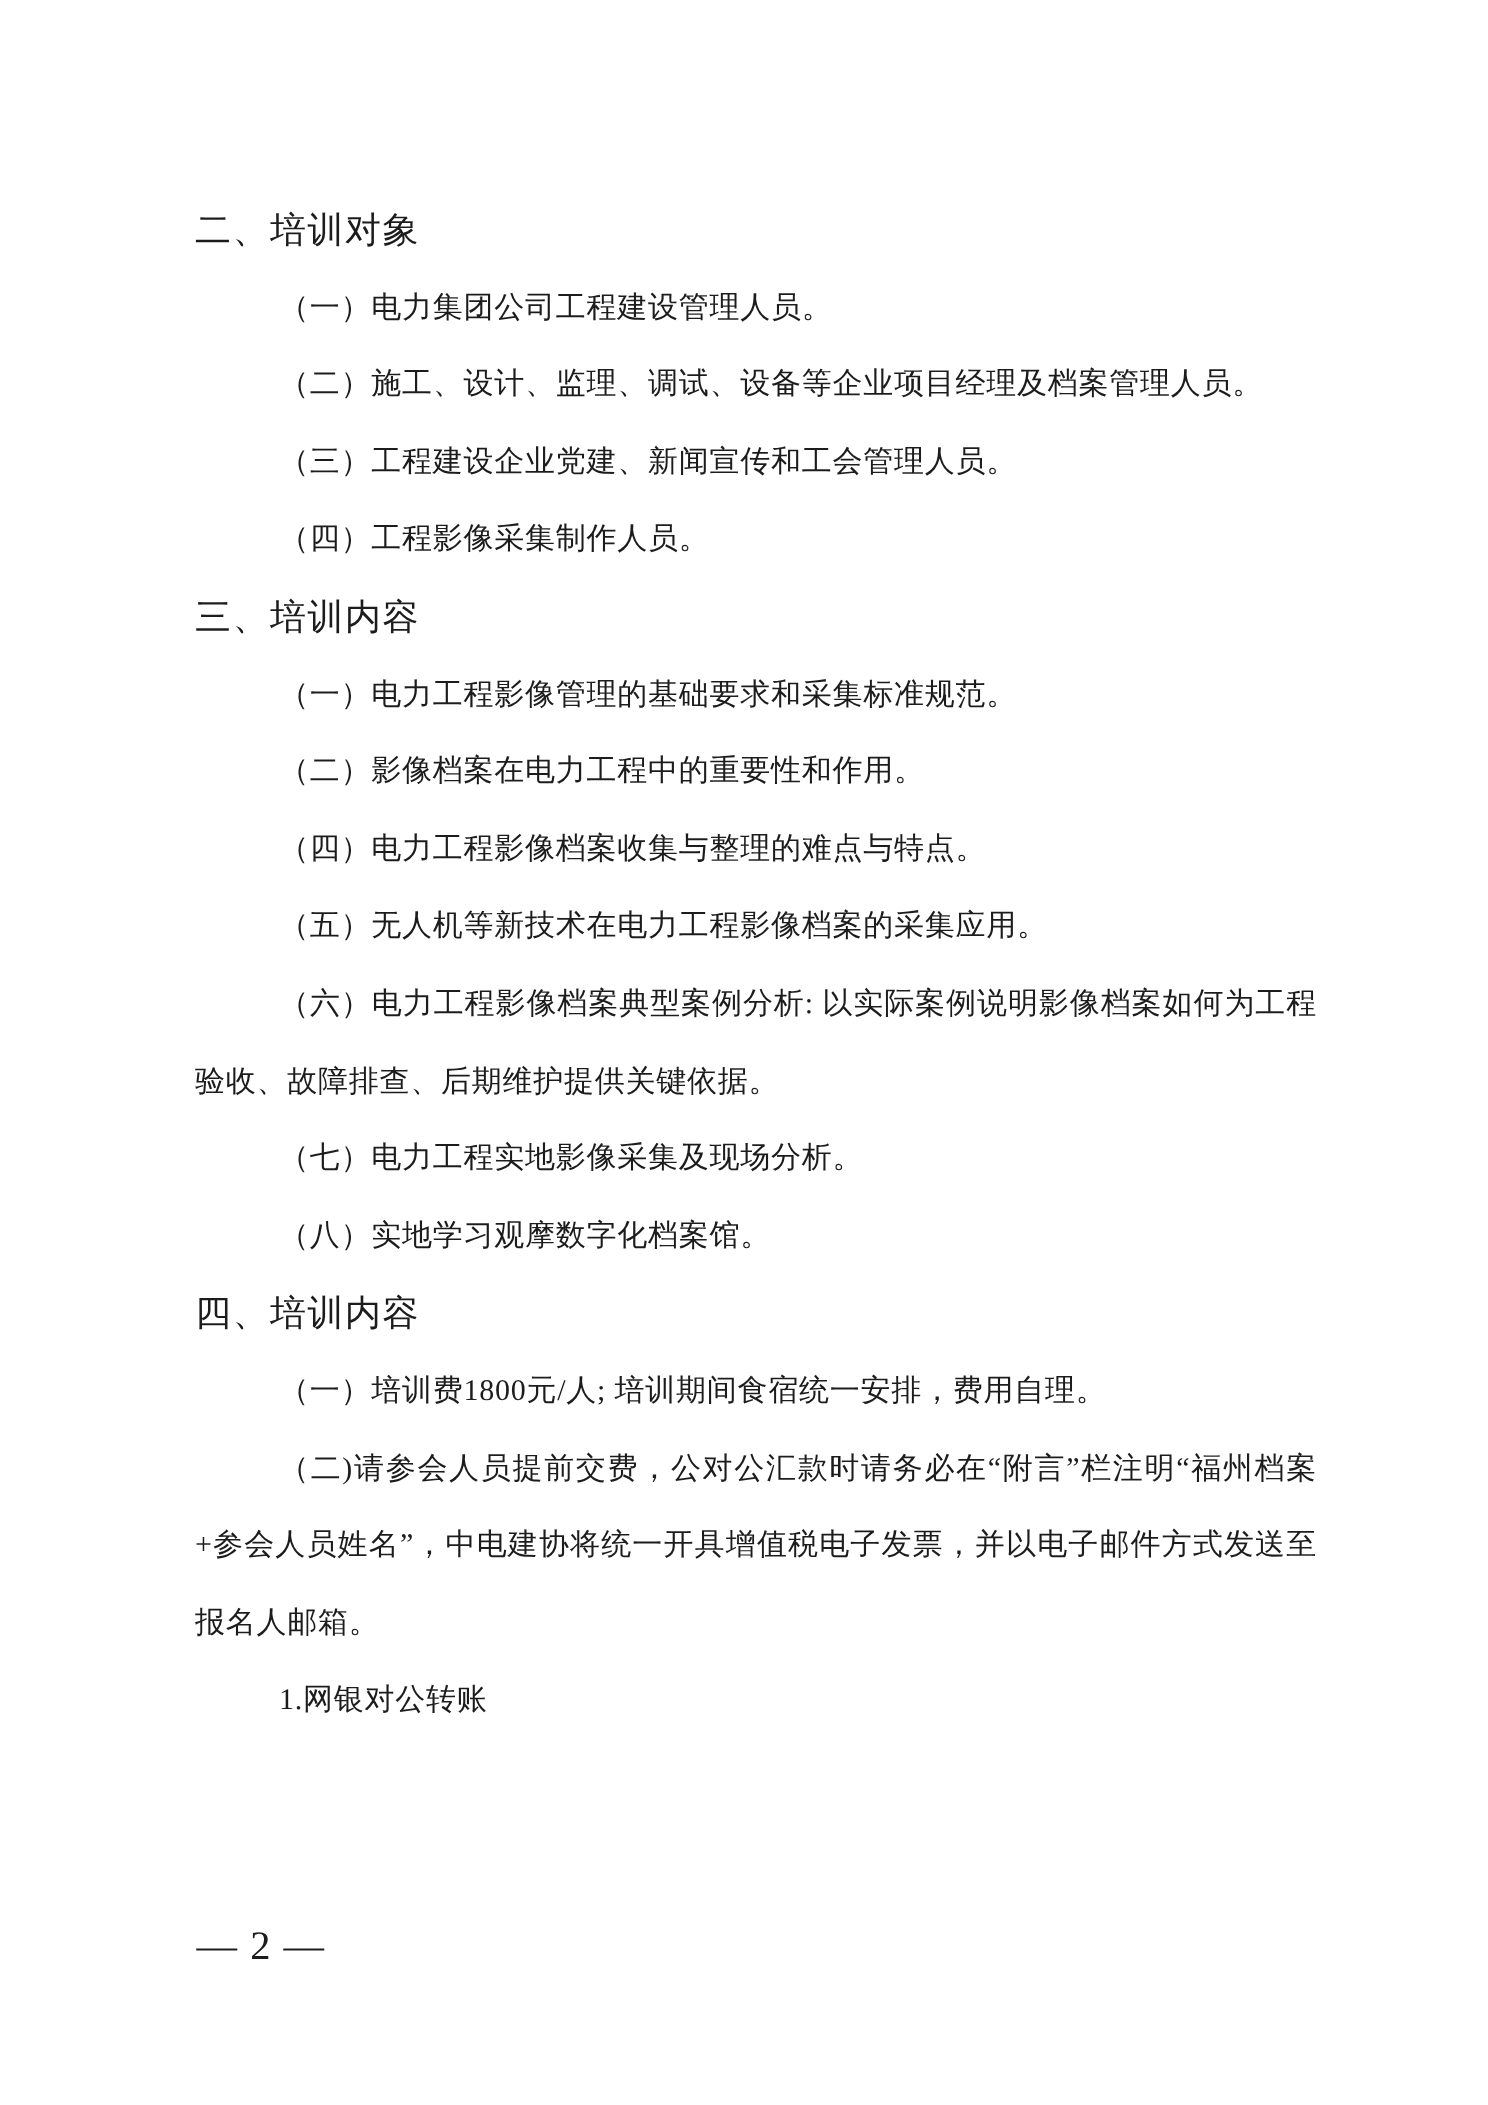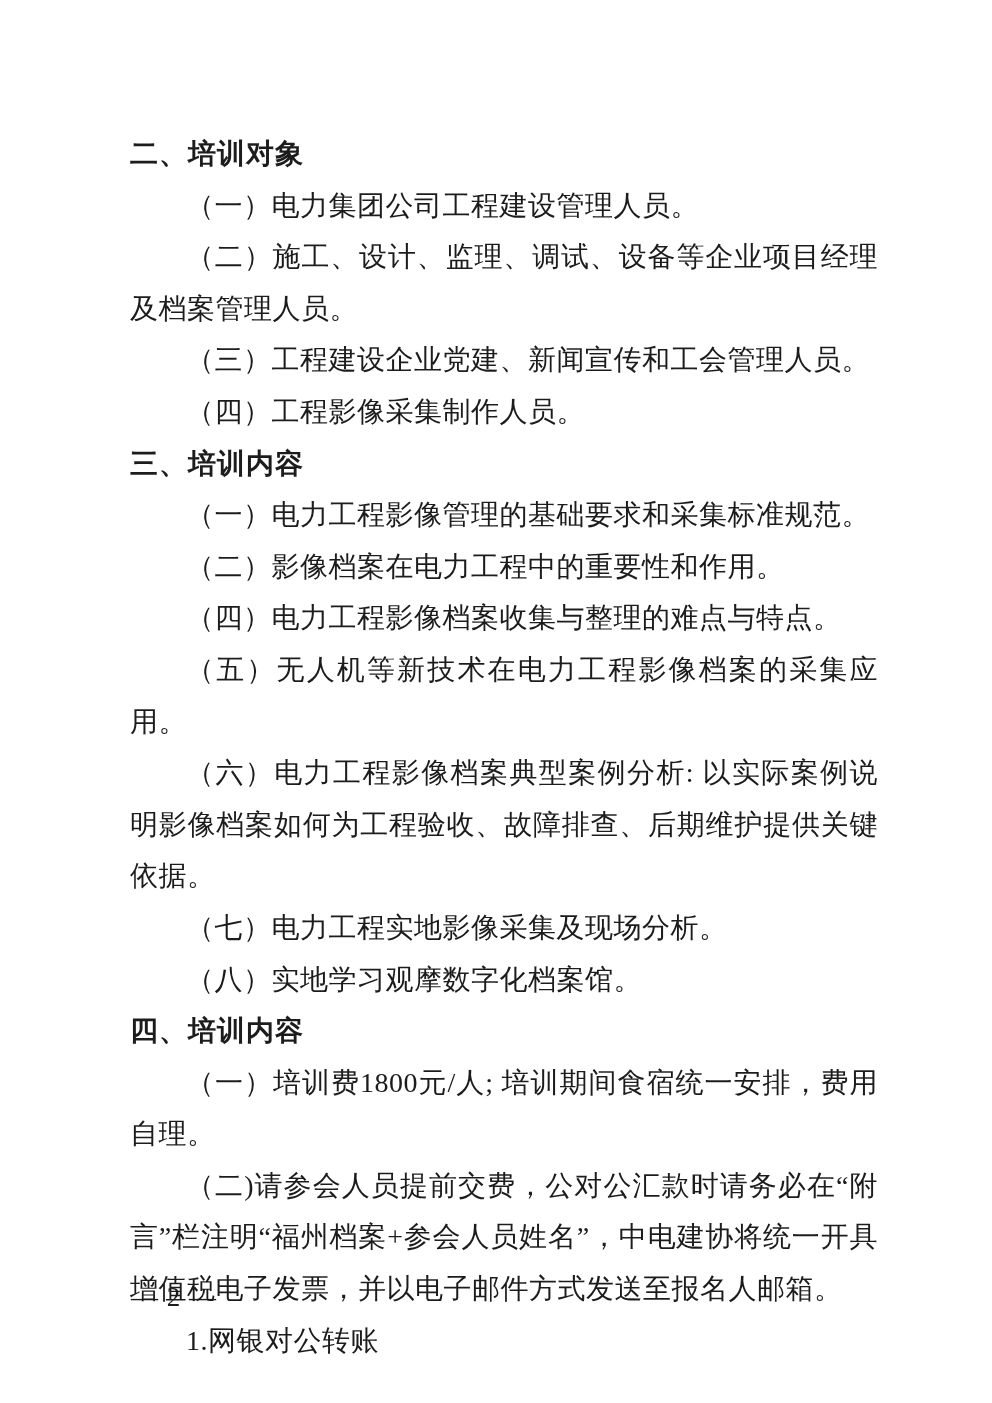--- a/index.html
+++ b/index.html
@@ -22,29 +22,29 @@
     top: 128px;
     width: 748px;
   }
   .content p {
     margin: 0;
     padding: 0;
     line-height: 51.6px;
   }
   .para {
     font-family: "Liberation Serif", "DejaVu Serif", serif;
-    font-size: 28px;
+    font-size: 20px;
     letter-spacing: 0.5px;
     text-align: justify;
     text-indent: 56px;
   }
   .heading {
     font-family: "Liberation Sans", "DejaVu Sans", sans-serif;
-    font-weight: bold;
-    font-size: 28px;
+    font-weight: normal;
+    font-size: 24px;
     letter-spacing: 1px;
     padding-left: 56px;
     text-indent: 0;
   }
   .footer {
     position: absolute;
     left: 131px;
     top: 1282px;
     font-family: "Liberation Serif", "DejaVu Serif", serif;
     font-size: 27px;

